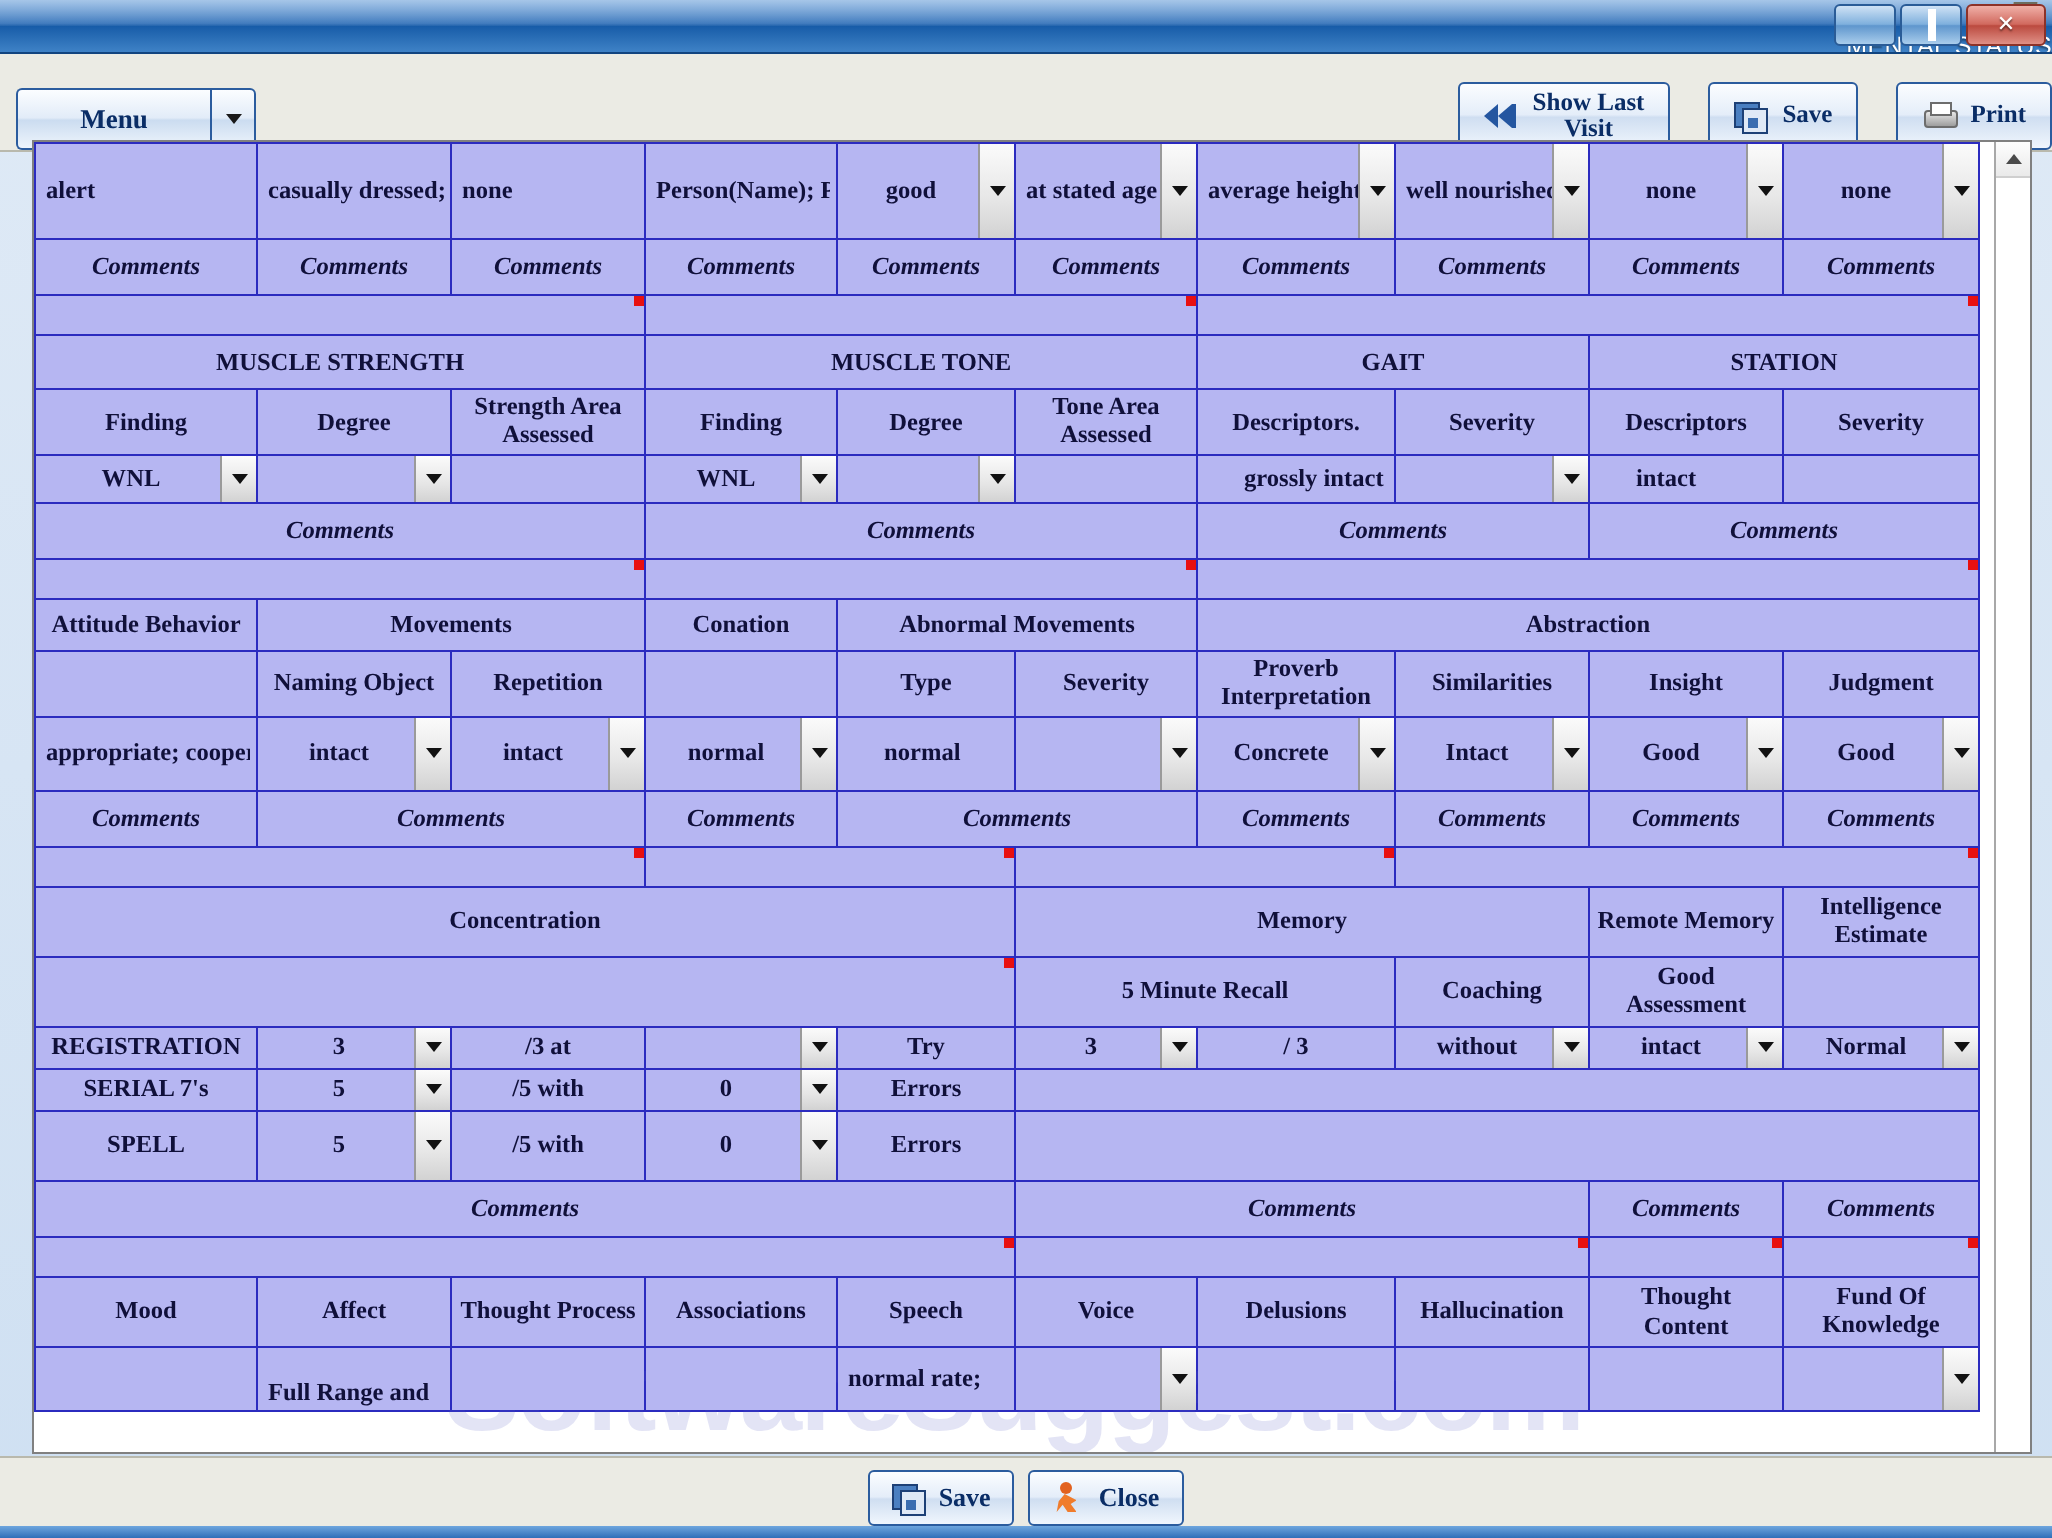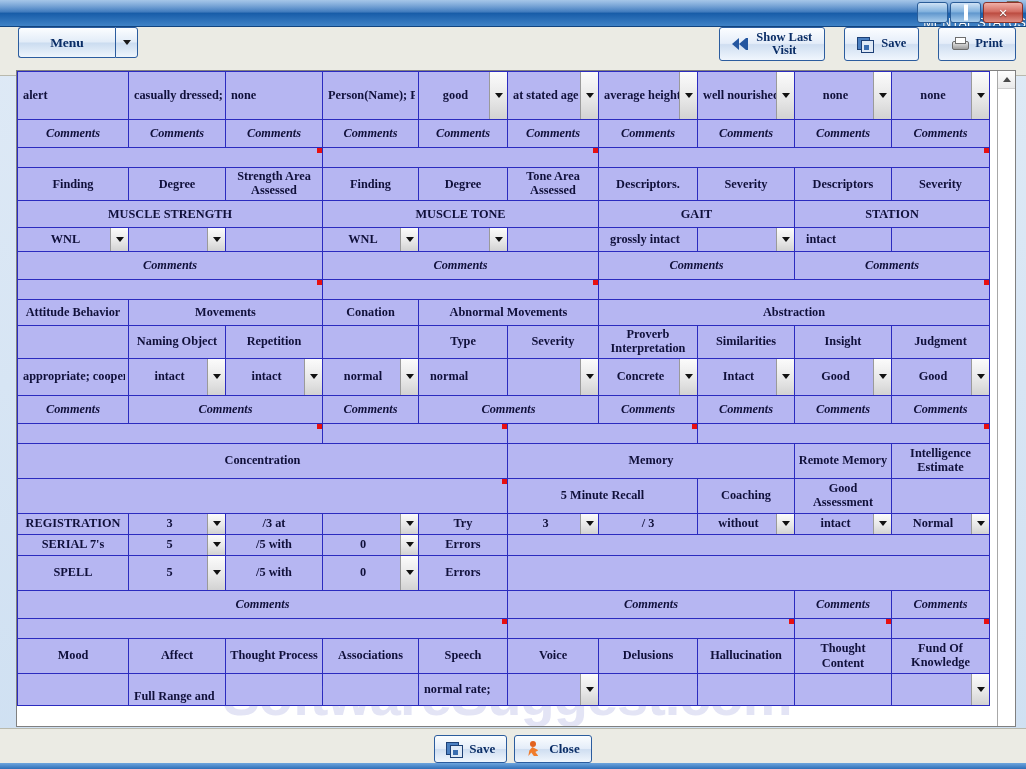--- a/index.html
+++ b/index.html
@@ -37,21 +37,21 @@
     background:linear-gradient(180deg,#f0b0a8,#d1695e 48%,#bb4a3f 52%,#e09086);
     border-color:#8d3228;}
   .tb-btn .g{position:absolute;left:50%;top:50%;transform:translate(-50%,-50%);
     color:#fff;font-size:11px;font-family:"Liberation Sans",sans-serif;
     text-shadow:0 1px 1px rgba(0,0,0,.5);line-height:1;}
   .tb-btn .min{width:11px;height:3px;background:#fff;box-shadow:0 1px 1px rgba(0,0,0,.4);}
   .tb-btn .max{width:10px;height:9px;border:2px solid #fff;box-sizing:border-box;}
 
   
   .toolbar{height:48px;position:relative;background:#ebebe4;
-    border-bottom:1px solid #b9b9ad;display:flex;align-items:flex-start;padding:0 10px;}
+    border-bottom:1px solid #b9b9ad;display:flex;align-items:flex-end;padding:0 0;}
   .menu-split{display:flex;margin-left:8px;}
   .menu-btn{height:29px;min-width:76px;padding:0 10px;
     border:1px solid #2b5c9e;border-right:none;border-radius:3px 0 0 3px;
     background:linear-gradient(180deg,#fbfdff,#e2ecf8 48%,#cbdcf0 52%,#eef5fc);
     display:flex;align-items:center;justify-content:center;
     color:#0a2d66;font-weight:bold;font-size:13.5px;}
   .menu-arrow{width:21px;height:29px;border:1px solid #2b5c9e;border-radius:0 3px 3px 0;
     background:linear-gradient(180deg,#fbfdff,#e2ecf8 48%,#cbdcf0 52%,#eef5fc);
     display:flex;align-items:center;justify-content:center;}
   .caret{width:0;height:0;border-left:4px solid transparent;border-right:4px solid transparent;
@@ -87,21 +87,21 @@
   table.grid td{
     border:1px solid #2b2bbf;
     font-size:12.3px;font-weight:bold;color:#10103a;
     text-align:center;vertical-align:middle;
     padding:2px 3px;position:relative;overflow:hidden;
     background:#b6b6f2;height:20px;box-sizing:border-box;}
   td.hdr{background:#b6b6f2;}
   td.sub{background:#cdcdf7;}
   td.cmt{background:#b6b6f2;font-style:italic;font-family:"Liberation Serif",serif;font-weight:bold;}
   td.val{background:#fcdcba;text-align:center;}
-  td.val.left{text-align:left;padding-left:11px;}
+  td.val.left{text-align:left;padding-left:23px;}
   td.white{background:#fff;}
   td.blank{background:#b6b6f2;}
   td.spacer{background:#fff;border-left:1px solid #2b2bbf;border-right:1px solid #2b2bbf;
     border-top:1px solid #2b2bbf;border-bottom:1px solid #2b2bbf;height:16px;}
   td.rowlbl{background:#b6b6f2;font-size:11.6px;}
   .mark{position:absolute;right:0;top:0;width:5px;height:5px;background:#e81010;}
   .focusbox{outline:2px solid #3b3b1a;outline-offset:-2px;
     box-shadow:inset 0 0 0 1px #ffe14d;}
   
   .cellflex{display:flex;align-items:center;height:100%;}
@@ -311,37 +311,37 @@
                 <span class="mark"></span>
               </td>
           <td class="spacer" colspan="3">
                 <span class="mark"></span>
               </td>
           <td class="spacer" colspan="4">
                 <span class="mark"></span>
               </td>
         </tr>
 
+        <tr style="height:27px">
+          <td class="hdr" colspan="3">MUSCLE STRENGTH</td>
+          <td class="hdr" colspan="3">MUSCLE TONE</td>
+          <td class="hdr" colspan="2">GAIT</td>
+          <td class="hdr" colspan="2">STATION</td>
+        </tr>
         <tr style="height:33px">
           <td class="sub">Finding</td>
           <td class="sub">Degree</td>
           <td class="sub wrap2">Strength Area Assessed</td>
           <td class="sub">Finding</td>
           <td class="sub">Degree</td>
           <td class="sub wrap2">Tone Area Assessed</td>
           <td class="sub">Descriptors.</td>
           <td class="sub">Severity</td>
           <td class="sub">Descriptors</td>
           <td class="sub">Severity</td>
-        </tr>
-        <tr style="height:27px">
-          <td class="hdr" colspan="3">MUSCLE STRENGTH</td>
-          <td class="hdr" colspan="3">MUSCLE TONE</td>
-          <td class="hdr" colspan="2">GAIT</td>
-          <td class="hdr" colspan="2">STATION</td>
         </tr>
         <tr style="height:24px">
           <td class="val">
             <div class="cellflex">
                   <span class="txt">WNL</span>
             <span class="ddbtn">
                     <span class="caret"></span>
                   </span>
                 </div>
               </td>

